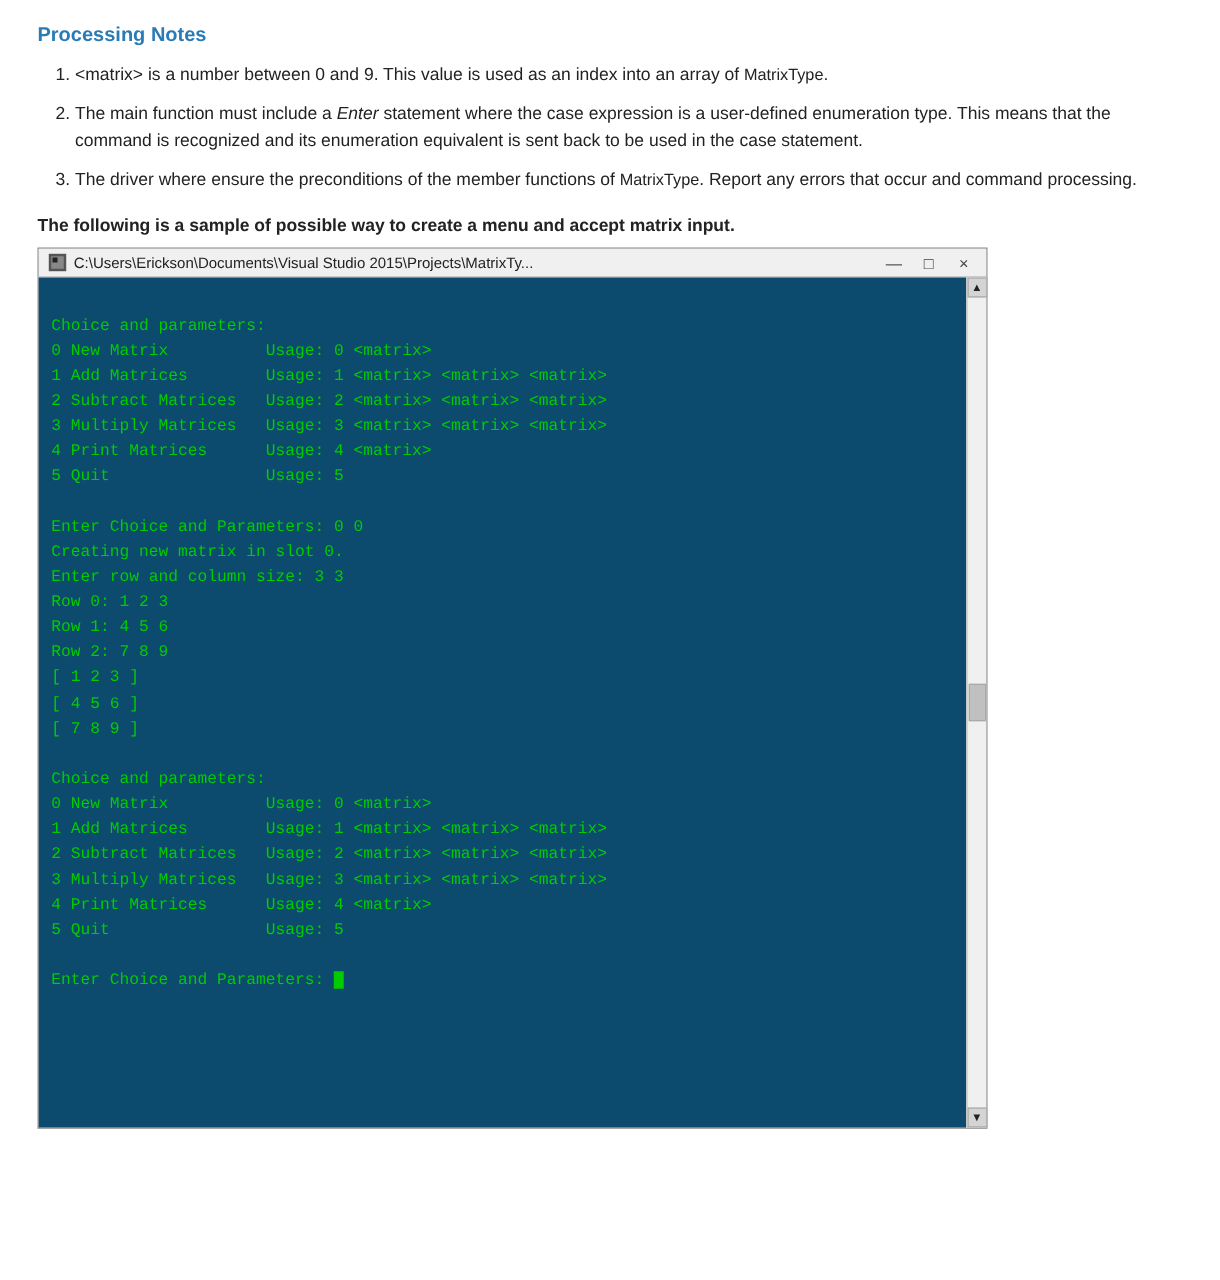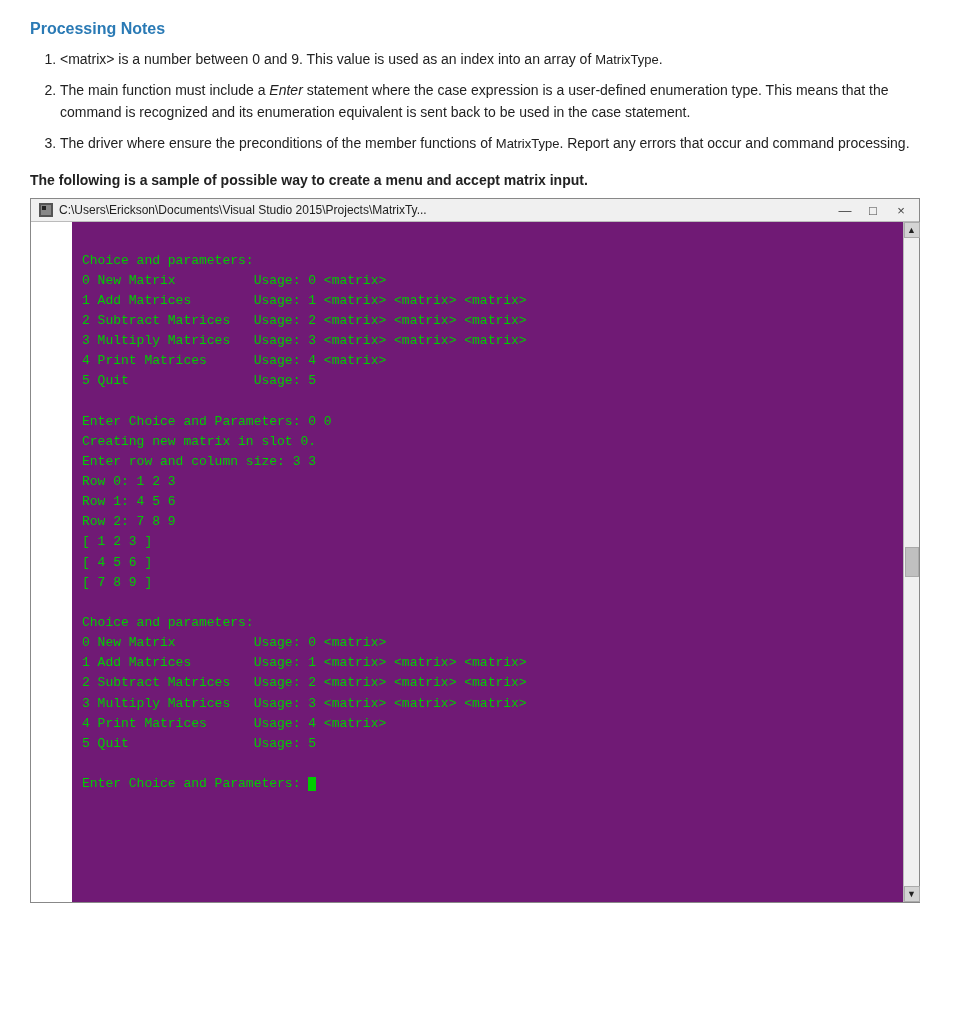--- a/index.html
+++ b/index.html
@@ -33,21 +33,21 @@
       margin-top: 18px;
     }
     .sample-run-desc {
       margin-bottom: 10px;
       font-size: 14px;
       font-weight: bold;
     }
     
     .window {
       border: 1.5px solid #888;
-      width: 890px;
+      width: 760px;
       background: #fff;
     }
     .window-titlebar {
       display: flex;
       align-items: center;
       justify-content: space-between;
       background: #f0f0f0;
       border-bottom: 1px solid #bbb;
       padding: 4px 8px;
       font-size: 12px;
@@ -74,31 +74,30 @@
       color: #444;
       cursor: pointer;
       width: 20px;
       text-align: center;
       line-height: 1;
     }
     .window-body-wrapper {
       display: flex;
     }
     .terminal {
-      background: #701a75;
+      background: #0c4a6e;
       color: #00cc00;
       font-family: 'Courier New', Courier, monospace;
       font-size: 13px;
       padding: 8px 10px;
       flex: 1;
       min-height: 680px;
       white-space: pre;
       line-height: 1.55;
       overflow: hidden;
-      margin-left: 41px;
     }
     .scrollbar {
       width: 16px;
       background: #f0f0f0;
       border-left: 1px solid #bbb;
       display: flex;
       flex-direction: column;
       align-items: center;
       justify-content: space-between;
     }

